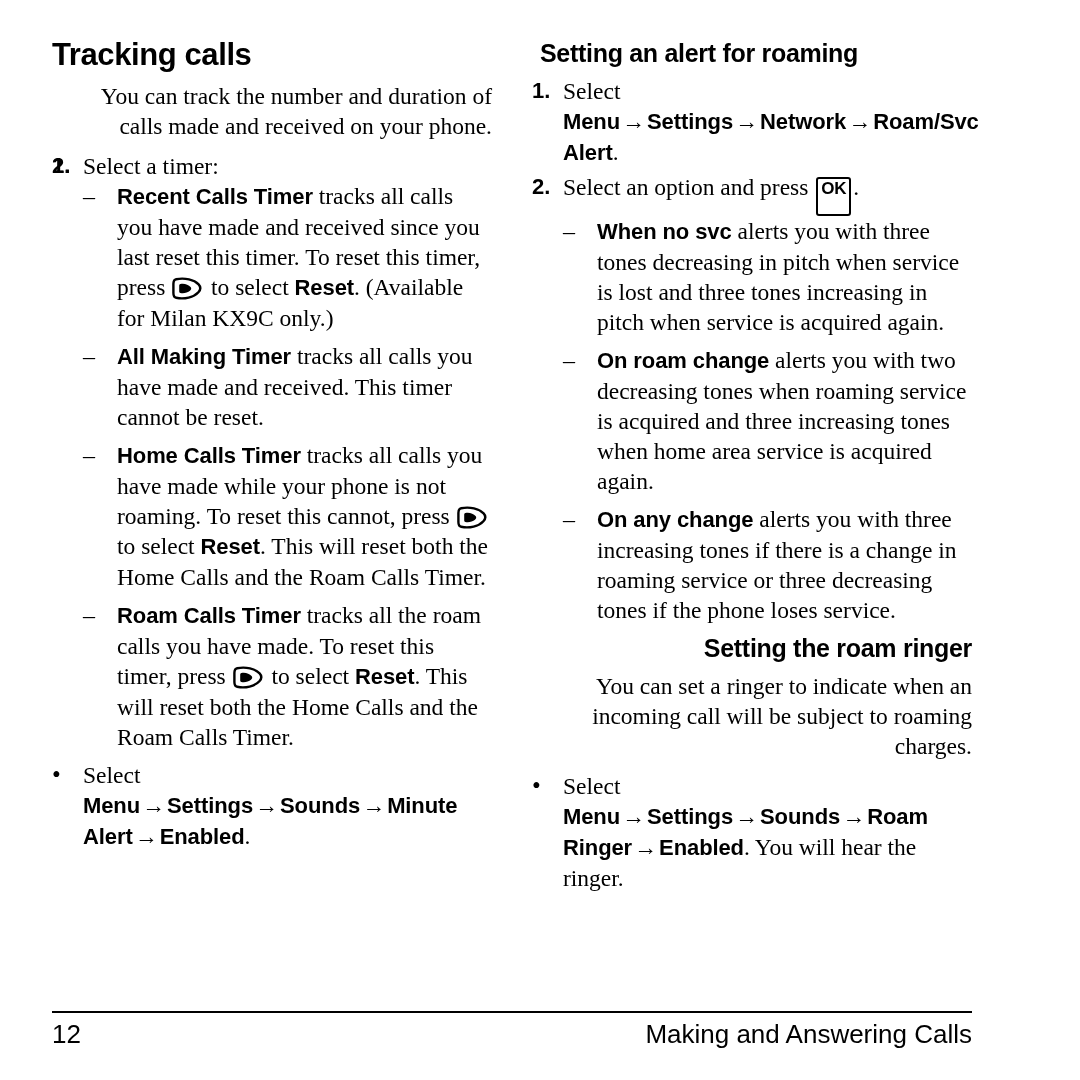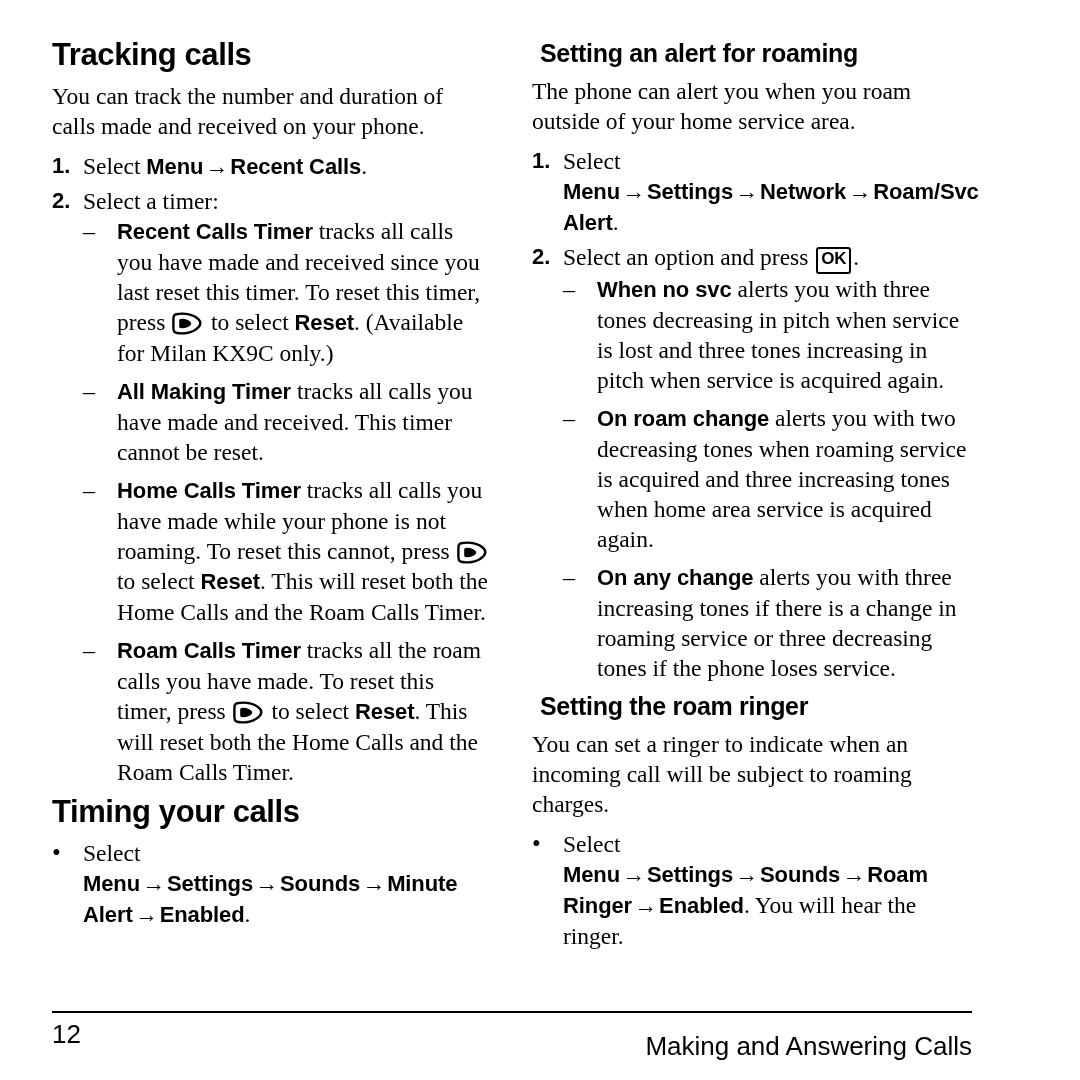--- a/index.html
+++ b/index.html
@@ -53,29 +53,29 @@
   h2.sub-title {
     font-family: "Liberation Sans Narrow", "Liberation Sans", sans-serif;
     font-weight: bold;
     font-size: 25px;
     line-height: 30px;
     letter-spacing: -0.3px;
     margin: 0 0 8px 8px;
     padding: 0;
   }
   .gap-before-h1 { margin-top: 28px; }
-  .gap-before-h2 { margin-top: 26px; }
+  .gap-before-h2 { margin-top: 26px; text-align: right; }
 
   
   p.body {
     font-size: 23.5px;
     line-height: 30px;
     margin: 0 0 10px 0;
     padding: 0;
-    text-align: left;
+    text-align: right;
   }
 
   
   ol.steps, ul.bullets, ul.dashes {
     list-style: none;
     margin: 0;
     padding: 0;
   }
   li.step, li.bullet, li.dash {
     position: relative;
@@ -138,21 +138,21 @@
   .key-soft svg { display: block; }
 
   .key-ok {
     display: inline-block;
     border: 2.5px solid #000;
     border-radius: 3px;
     font-family: "Liberation Sans Narrow", "Liberation Sans", sans-serif;
     font-weight: bold;
     font-size: 17px;
     line-height: 18px;
-    padding: 1px 3px 4px 3px;
+    padding: 1px 3px 16px 3px;
     vertical-align: 1px;
     letter-spacing: -0.3px;
     margin: 0 2px;
   }
 
   
   .footer-rule {
     position: absolute;
     left: 52px;
     top: 1011px;
@@ -171,41 +171,41 @@
     line-height: 30px;
   }
   .footer .page-num {
     position: absolute;
     left: 0;
     top: 0;
   }
   .footer .running-head {
     position: absolute;
     right: 0;
-    top: 12px;
+    top: 0;
     text-align: right;
     white-space: nowrap;
   }
 </style>
 </head>
 <body>
 
 <div class="page">
 
   <div class="columns">
 
     <div class="col col-left">
 
       <h1 class="sec-title">Tracking calls</h1>
 
       <p class="body">You can track the number and duration of calls made and received on your phone.</p>
 
       <ol class="steps">
         <li class="step">
-          <span class="marker">1.</span><span><span>Select </span><span class="ui">Menu</span><span class="arrow">→</span><span class="ui">Recent Calls</span><span>.</span></span>
+          <span class="marker">1.</span>
         </li>
 
         <li class="step">
           <span class="marker">2.</span><span>Select a timer:</span>
 
           <ul class="dashes substeps">
 
             <li class="dash">
               <span class="marker dash-mark">–</span><span class="ui">Recent Calls Timer</span><span> tracks all calls you have made and received since you last reset this timer. To reset this timer, press </span><span class="key-soft"><svg viewBox="0 0 30 23" width="30" height="23" xmlns="http://www.w3.org/2000/svg">
                     <path d="M4.2 2.2 C 13 0.6, 22 2.6, 26.6 7.4 C 28.8 9.8, 28.8 12.6, 26.4 15.2 C 21.6 20.4, 12.6 22.4, 4.2 20.8 C 2.0 20.4, 1.4 19.0, 1.4 16.0 L 1.4 7.0 C 1.4 4.0, 2.0 2.6, 4.2 2.2 Z" fill="none" stroke="#000" stroke-width="2.4"></path>
@@ -228,37 +228,35 @@
               <span class="marker dash-mark">–</span><span class="ui">Roam Calls Timer</span><span> tracks all the roam calls you have made. To reset this timer, press </span><span class="key-soft"><svg viewBox="0 0 30 23" width="30" height="23" xmlns="http://www.w3.org/2000/svg">
                     <path d="M4.2 2.2 C 13 0.6, 22 2.6, 26.6 7.4 C 28.8 9.8, 28.8 12.6, 26.4 15.2 C 21.6 20.4, 12.6 22.4, 4.2 20.8 C 2.0 20.4, 1.4 19.0, 1.4 16.0 L 1.4 7.0 C 1.4 4.0, 2.0 2.6, 4.2 2.2 Z" fill="none" stroke="#000" stroke-width="2.4"></path>
                     <path d="M8.4 7.0 C 12.4 6.2, 16.4 7.6, 18.6 10.0 C 19.6 11.2, 19.4 12.6, 18.0 13.8 C 15.6 15.9, 11.6 16.6, 8.4 16.0 C 7.4 15.8, 7.2 15.2, 7.2 13.8 L 7.2 9.2 C 7.2 7.8, 7.4 7.2, 8.4 7.0 Z" fill="#000"></path>
                   </svg></span><span> to select </span><span class="ui">Reset</span><span>. This will reset both the Home Calls and the Roam Calls Timer.</span>
             </li>
 
           </ul>
         </li>
       </ol>
 
-      <h1 class="sec-title gap-before-h1">Timing your calls</h1>
 
 
       <ul class="bullets">
         <li class="bullet">
           <span class="marker dot">•</span><span>Select </span><span class="ui">Menu</span><span class="arrow">→</span><span class="ui">Settings</span><span class="arrow">→</span><span class="ui">Sounds</span><span class="arrow">→</span><span class="ui">Minute Alert</span><span class="arrow">→</span><span class="ui">Enabled</span><span>.</span>
         </li>
       </ul>
 
     </div>
 
     <div class="col col-right">
 
 
       <h2 class="sub-title">Setting an alert for roaming</h2>
 
-      <p class="body">The phone can alert you when you roam outside of your home service area.</p>
 
       <ol class="steps">
         <li class="step">
           <span class="marker">1.</span><span>Select </span><span class="ui">Menu</span><span class="arrow">→</span><span class="ui">Settings</span><span class="arrow">→</span><span class="ui">Network</span><span class="arrow">→</span><span class="ui">Roam/Svc Alert</span><span>.</span>
         </li>
 
         <li class="step">
           <span class="marker">2.</span><span>Select an option and press </span><span class="key-ok">OK</span><span>.</span>
 
           <ul class="dashes substeps">

